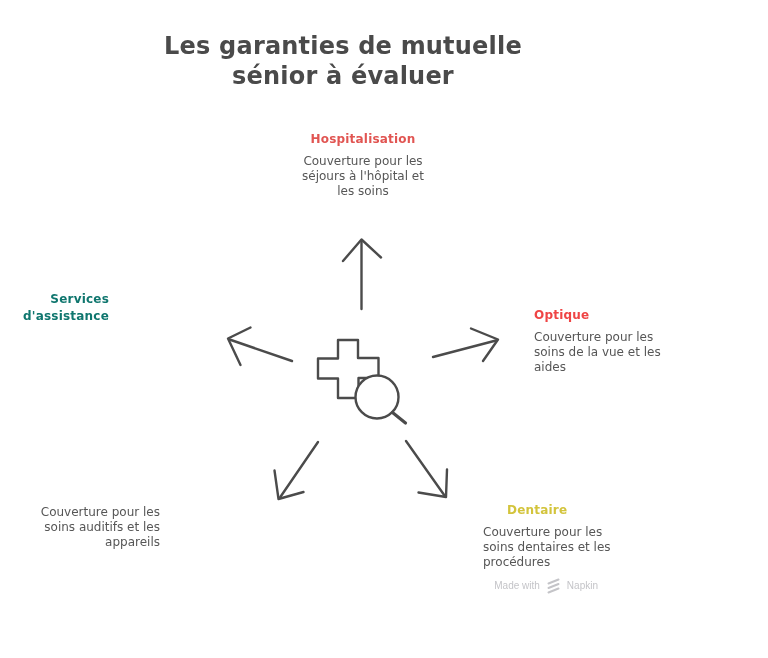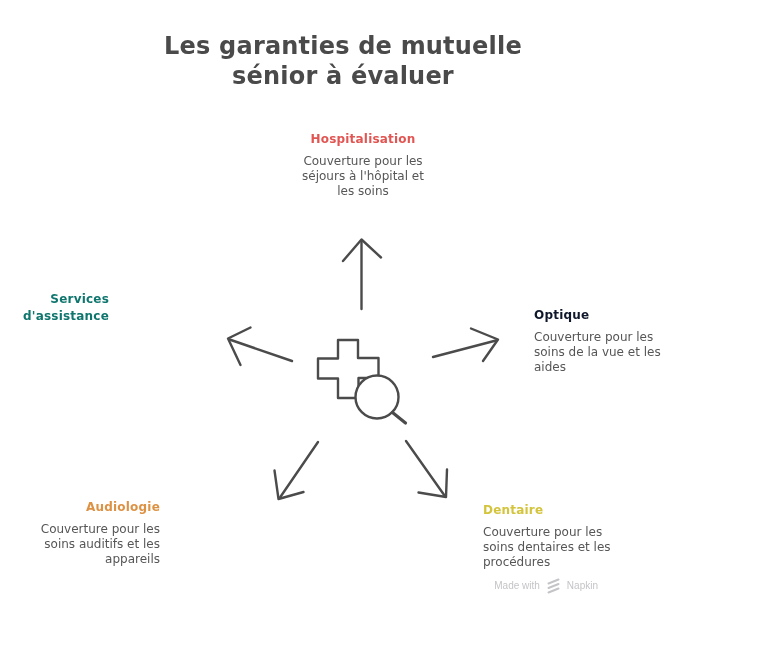--- a/index.html
+++ b/index.html
@@ -79,35 +79,34 @@
 séjours à l'hôpital et
 les soins</div>
   </div>
 
   <div class="node n-assist">
     <div class="node-title" style="color: #0f766e;">Services
 d'assistance</div>
   </div>
 
   <div class="node n-opt">
-    <div class="node-title" style="color: #0f172a;">Optique</div>
+    <div class="node-title" style="color: #ef4444;">Optique</div>
     <div class="node-desc">Couverture pour les
 soins de la vue et les
 aides</div>
   </div>
 
   <div class="node n-audio">
-    <div class="node-title" style="color: rgb(221, 145, 67);">Audiologie</div>
     <div class="node-desc">Couverture pour les
 soins auditifs et les
 appareils</div>
   </div>
 
   <div class="node n-dent">
-    <div class="node-title" style="color: rgb(211, 196, 60);">Dentaire</div>
+    <div class="node-title" style="color: rgb(211, 196, 60); margin-left: 24px;">Dentaire</div>
     <div class="node-desc">Couverture pour les
 soins dentaires et les
 procédures</div>
   </div>
 
   <div class="watermark">
     <span>Made with</span>
     <svg width="17" height="17" viewBox="0 0 17 17">
       <g stroke="#c4c4c8" stroke-width="2" stroke-linecap="round" fill="none">
         <path d="M3.5 6.5 L13.5 2.5"></path>

